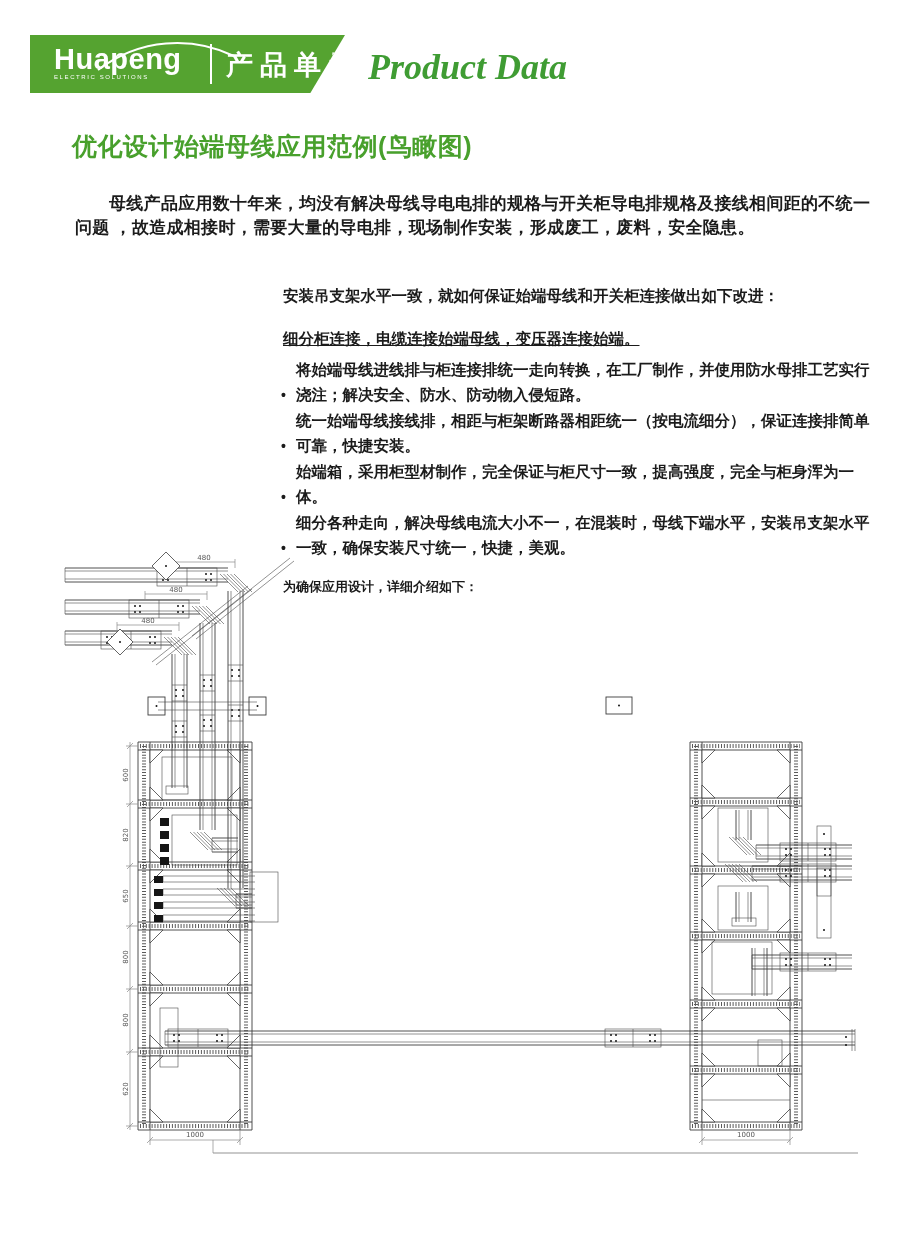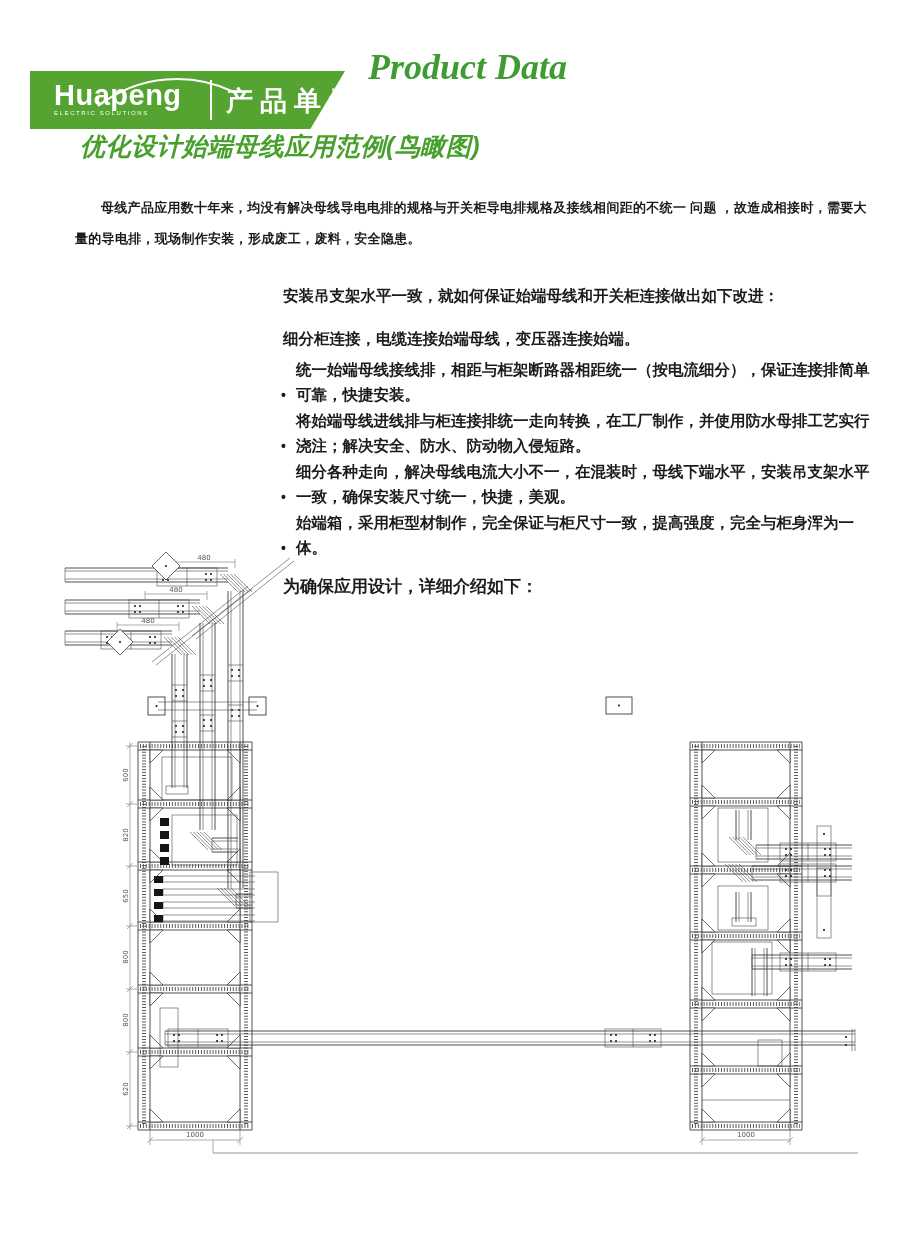--- a/index.html
+++ b/index.html
@@ -1,41 +1,41 @@
 <!DOCTYPE html>
 <html><head>
 <meta charset="utf-8">
 <style>
   html,body{margin:0;padding:0;background:#ffffff;}
   .page{position:relative;width:900px;height:1240px;background:#fff;overflow:hidden;
         font-family:"Liberation Sans","DejaVu Sans",sans-serif;color:#1b1b1b;}
 
   
   .banner{position:absolute;left:30px;top:35px;width:315px;height:58px;background:#55a330;
-          clip-path:polygon(0 0,100% 0,89% 100%,0 100%);margin-top:36px;}
+          clip-path:polygon(0 0,100% 0,89% 100%,0 100%);}
   .logo{position:absolute;left:24px;top:7px;width:150px;height:46px;color:#fff;}
   .logo-main{font-size:29px;font-weight:bold;letter-spacing:0.5px;line-height:34px;}
   .logo-sub{font-size:6px;letter-spacing:1.6px;margin-top:-2px;}
   .swoosh{position:absolute;left:38px;top:-6px;pointer-events:none;}
   .banner-divider{position:absolute;left:180px;top:9px;width:2px;height:40px;background:#fff;}
   .banner-unit{position:absolute;left:196px;top:12px;font-size:27px;font-weight:bold;color:#fff;letter-spacing:7px;white-space:nowrap;}
   .product-data{position:absolute;left:368px;top:46px;font-family:"Liberation Serif","DejaVu Serif",serif;
                 font-style:italic;font-weight:bold;font-size:36px;color:#3f9c33;}
 
   
-  .title{position:absolute;left:80px;top:130px;font-size:25px;font-weight:bold;color:#48a02c;letter-spacing:0.5px;font-style:italic;}
-  .intro{position:absolute;left:75px;top:192px;width:797px;font-size:13px;font-weight:bold;
-         line-height:31px;text-indent:2em;letter-spacing:0.3px;}
+  .title{position:absolute;left:72px;top:130px;font-size:25px;font-weight:bold;color:#48a02c;letter-spacing:0.5px;}
+  .intro{position:absolute;left:75px;top:192px;width:797px;font-size:17px;font-weight:bold;
+         line-height:24px;text-indent:2em;letter-spacing:0.3px;}
   .improve{position:absolute;left:283px;top:283px;width:596px;font-size:15.5px;font-weight:bold;line-height:25px;}
   .improve-intro{margin:0 0 18px 0;}
-  .improve-lead{margin:0 0 6px 0;}
+  .improve-lead{margin:0 0 6px 0;text-decoration:underline;}
   ul.bullets{list-style:none;margin:0;padding:0;}
   ul.bullets li{position:relative;padding-left:13px;margin:0 0 1px 0;}
   ul.bullets li::before{content:"\2022";position:absolute;left:-2px;top:52%;font-size:14px;}
-  .detail-line{margin-top:14px;font-size:17px;}
+  .detail-line{margin-top:14px;font-size:13px;}
   .caption{position:absolute;left:88px;top:1176px;font-size:15.5px;font-weight:bold;letter-spacing:0.5px;}
 
   
   .diagram{position:absolute;left:40px;top:550px;}
   .diagram .ln{stroke:#3c3c3c;stroke-width:0.9;fill:none;}
   .diagram .lt{stroke:#4a4a4a;stroke-width:0.6;fill:none;}
   .diagram .g{stroke:#3c3c3c;stroke-width:0.8;fill:#ffffff;}
   .diagram .hatch{stroke:#5a5a5a;stroke-width:4;stroke-dasharray:1,1.9;fill:none;}
   .diagram .blk{fill:#151515;stroke:none;}
   .diagram .dim{stroke:#8a8a8a;stroke-width:0.7;fill:none;}
@@ -59,24 +59,24 @@
   </div>
   <div class="product-data">Product Data</div>
 
   <div class="title">优化设计始端母线应用范例(鸟瞰图)</div>
   <div class="intro">母线产品应用数十年来，均没有解决母线导电电排的规格与开关柜导电排规格及接线相间距的不统一 问题 ，故造成相接时，需要大量的导电排，现场制作安装，形成废工，废料，安全隐患。</div>
 
   <div class="improve">
     <p class="improve-intro">安装吊支架水平一致，就如何保证始端母线和开关柜连接做出如下改进：</p>
     <p class="improve-lead">细分柜连接，电缆连接始端母线，变压器连接始端。</p>
     <ul class="bullets">
+      <li>将始端母线进线排与柜连接排统一走向转换，在工厂制作，并使用防水母排工艺实行浇注；解决安全、防水、防动物入侵短路。</li>
       <li>统一始端母线接线排，相距与柜架断路器相距统一（按电流细分），保证连接排简单可靠，快捷安装。</li>
-      <li>将始端母线进线排与柜连接排统一走向转换，在工厂制作，并使用防水母排工艺实行浇注；解决安全、防水、防动物入侵短路。</li>
+      <li>始端箱，采用柜型材制作，完全保证与柜尺寸一致，提高强度，完全与柜身浑为一体。</li>
       <li>细分各种走向，解决母线电流大小不一，在混装时，母线下端水平，安装吊支架水平一致，确保安装尺寸统一，快捷，美观。</li>
-      <li>始端箱，采用柜型材制作，完全保证与柜尺寸一致，提高强度，完全与柜身浑为一体。</li>
     </ul>
     <div class="detail-line">为确保应用设计，详细介绍如下：</div>
   </div>
 
   <svg class="diagram" width="830" height="625" viewBox="0 0 830 625">
     <g id="diagram-shapes">
         <line x1="98" y1="192" x2="98" y2="580" class="ln"></line>
         <line x1="110" y1="192" x2="110" y2="580" class="ln"></line>
         <line x1="104" y1="196" x2="104" y2="576" class="hatch"></line>
         <line x1="200" y1="192" x2="200" y2="580" class="ln"></line>

